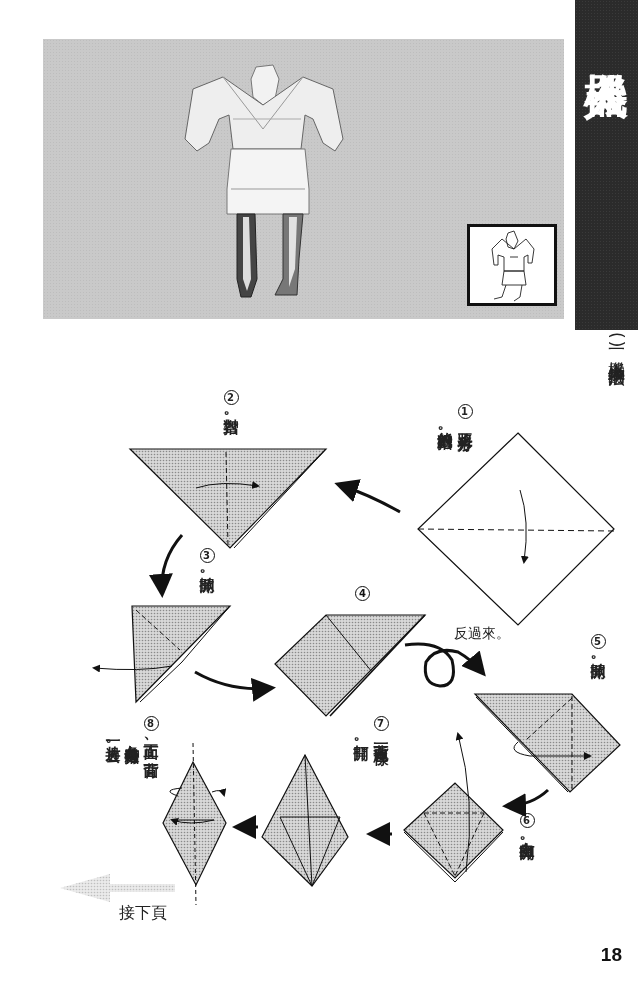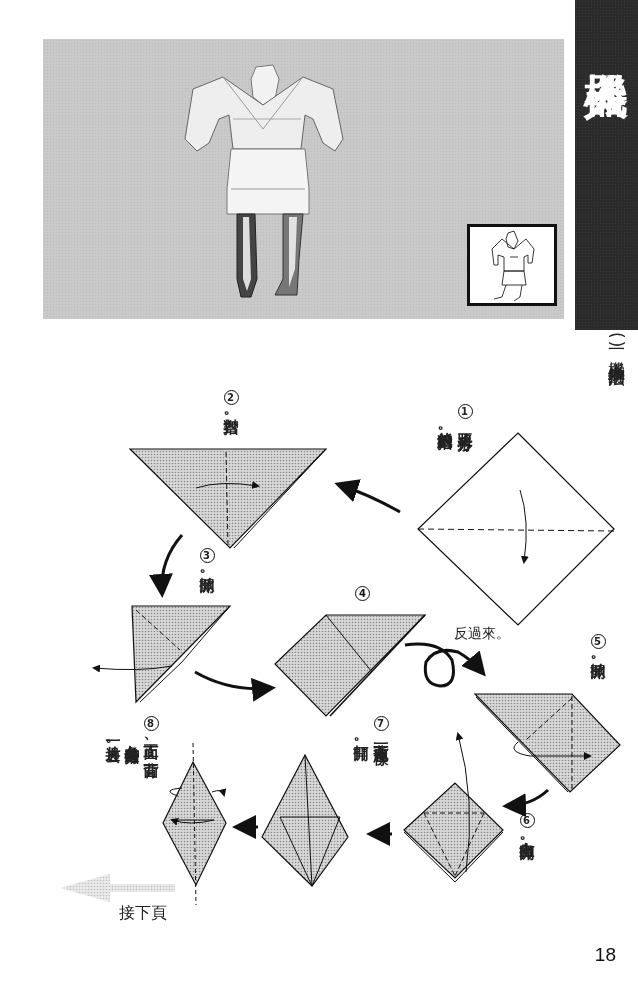--- a/index.html
+++ b/index.html
@@ -19,21 +19,21 @@
                 display:flex; align-items:center; justify-content:flex-start; letter-spacing:2px; }
   .inset { left:467px; top:224px; width:90px; height:82px; background:#fff;
            border:3px solid #111; box-sizing:border-box; }
   .vtext { writing-mode:vertical-rl; font-size:15px; line-height:17px;
            letter-spacing:1px; font-weight:bold; color:#222; }
   .vtext.big { font-size:17px; line-height:19px; font-weight:normal; }
   .num { display:inline-block; width:13px; height:13px; border:1.5px solid #111; border-radius:50%;
          font-size:10px; line-height:13px; text-align:center; font-weight:bold;
          writing-mode:horizontal-tb; margin-bottom:2px; }
   .htext { font-size:14px; color:#222; }
-  .page-num { right:22px; top:944px; font-weight:normal; font-size:19px; color:#111; font-family:"Liberation Sans",sans-serif; }
+  .page-num { right:16px; top:944px; font-weight:bold; font-size:19px; color:#111; font-family:"Liberation Sans",sans-serif; }
   svg { position:absolute; left:0; top:0; }
 </style>
 </head>
 <body>
 
 <div class="abs photo">
   <svg width="521" height="280">
 
     <polygon points="213,28 230,26 236,40 232,60 220,66 210,58 208,40" fill="#f2f2f2" stroke="#777" stroke-width="1"></polygon>
 

